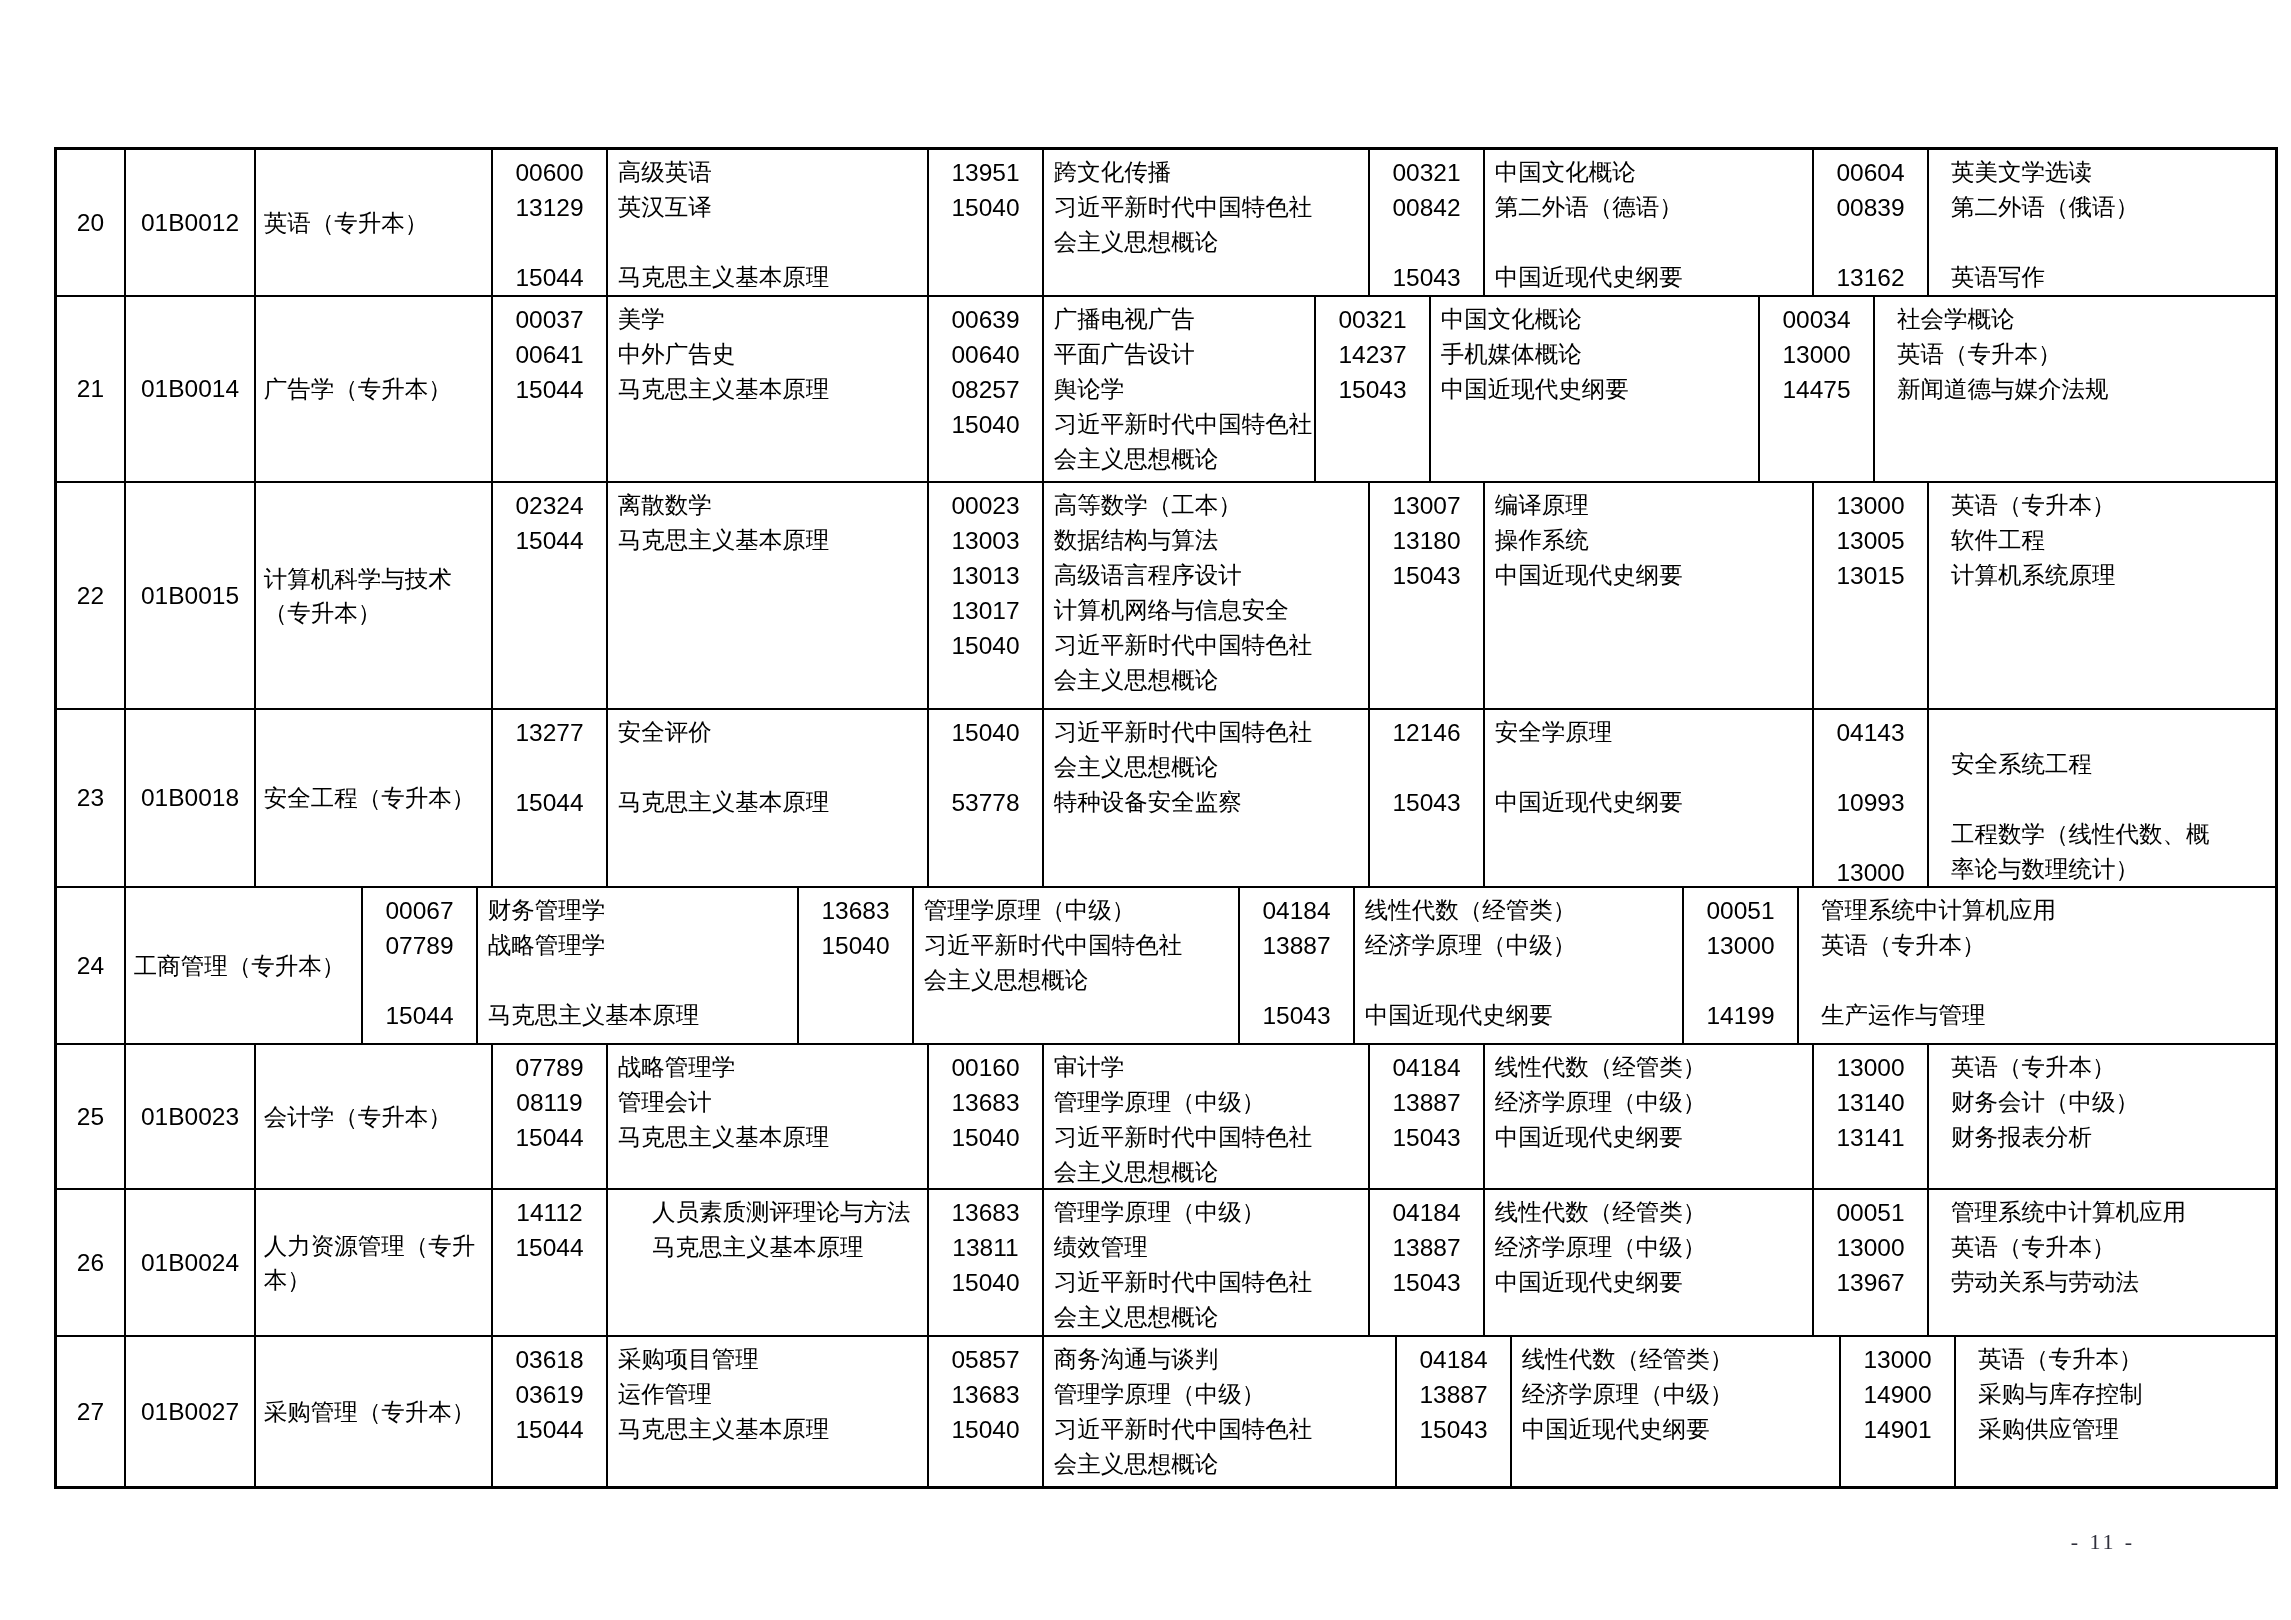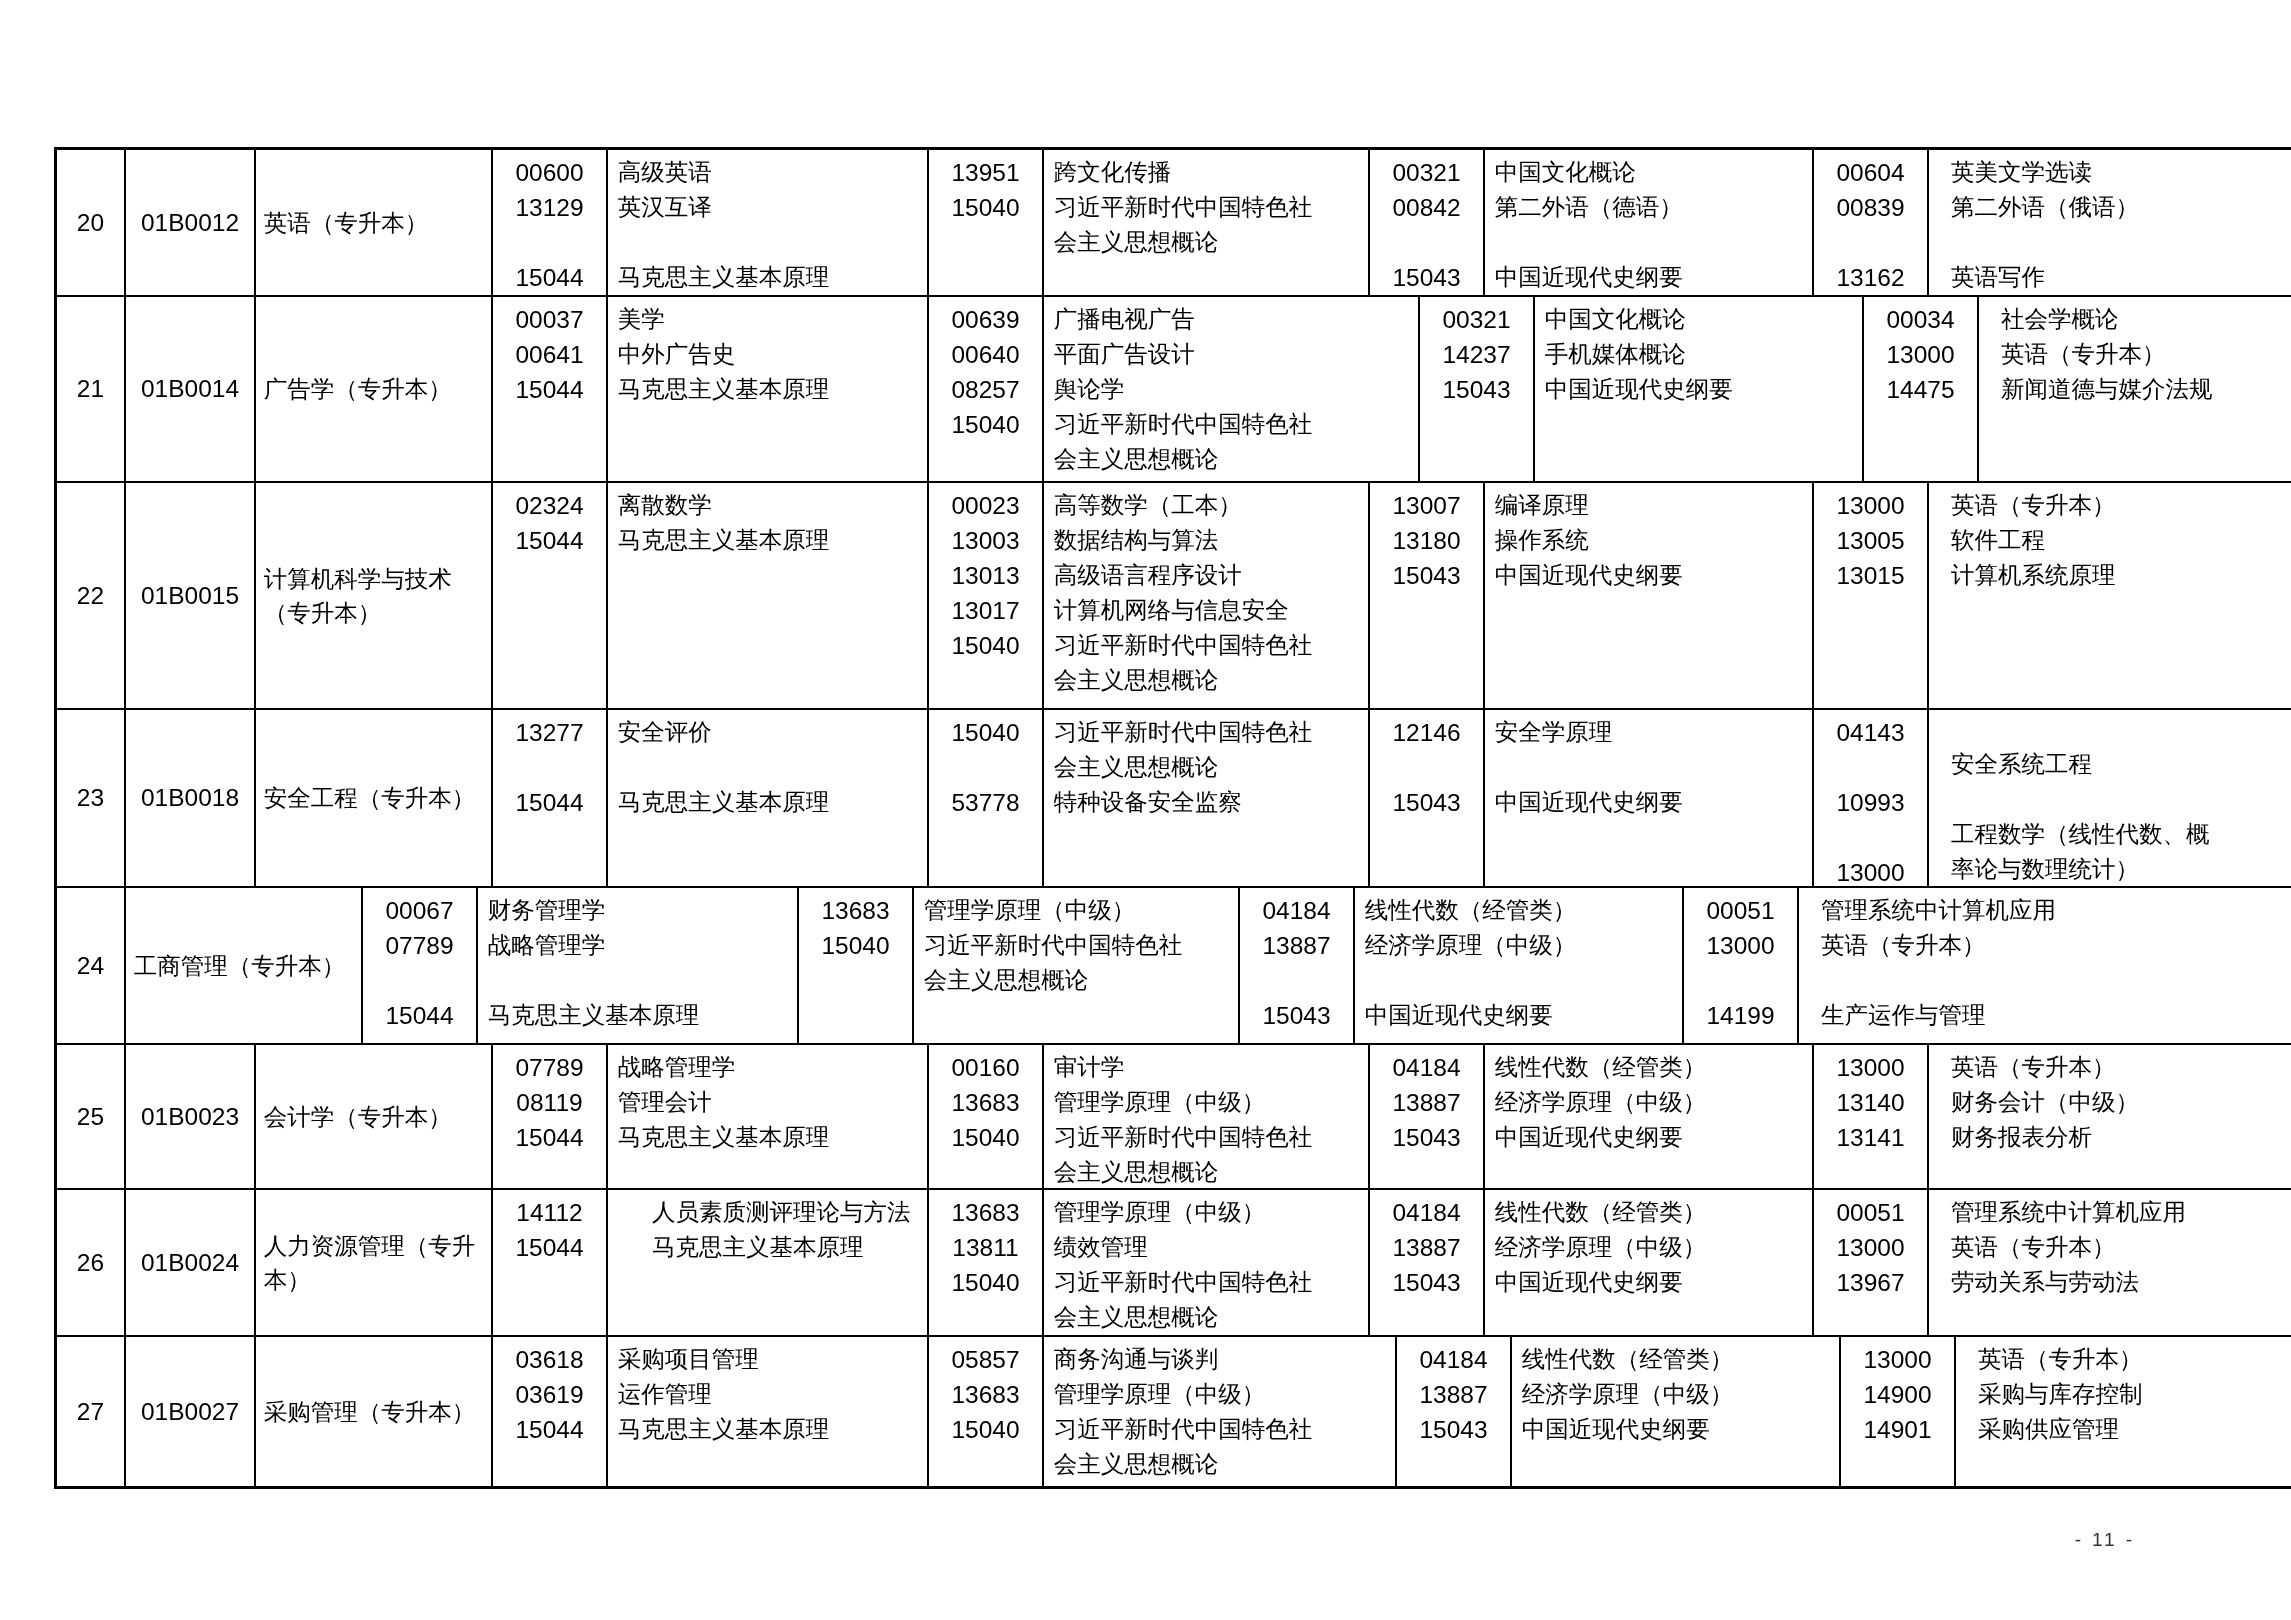--- a/index.html
+++ b/index.html
@@ -28,22 +28,22 @@
     font-size:23.5px; line-height:34px; padding:0 3.9px 0 7.8px;
   }
   .c-ccode {
     width:115px; padding-top:4.9px; text-align:center;
     font-family:"Liberation Sans","DejaVu Sans",sans-serif; font-size:24.5px;
   }
   .c-cname { padding:4.9px 0 0 9.8px; font-size:23.5px; }
   .line { height:35px; line-height:35px; white-space:nowrap; overflow:visible; }
   .pageno {
     position:absolute; top:1529px; right:157px;
-    font-size:19px; letter-spacing:2.9px; color:#30303c;
-    font-family:Liberation Sans, sans-serif;
+    font-size:22px; letter-spacing:2.9px; color:#30303c;
+    font-family:Liberation Serif, serif;
   }
 </style>
 </head>
 <body>
 
 <div class="tbl" id="course-table">
     <div class="row" style="height: 147px;">
       <div class="cell c-seq">
         <span>20</span>
       </div>
@@ -120,21 +120,21 @@
         <div class="line">中外广告史</div>
         <div class="line">马克思主义基本原理</div>
       </div>
       <div class="cell c-ccode">
         <div class="line">00639</div>
         <div class="line">00640</div>
         <div class="line">08257</div>
         <div class="line">15040</div>
         <div class="line"></div>
       </div>
-      <div class="cell c-cname" style="width: 376px;">
+      <div class="cell c-cname" style="width: 272px;">
         <div class="line">广播电视广告</div>
         <div class="line">平面广告设计</div>
         <div class="line">舆论学</div>
         <div class="line">习近平新时代中国特色社</div>
         <div class="line">会主义思想概论</div>
       </div>
       <div class="cell c-ccode">
         <div class="line">00321</div>
         <div class="line">14237</div>
         <div class="line">15043</div>

